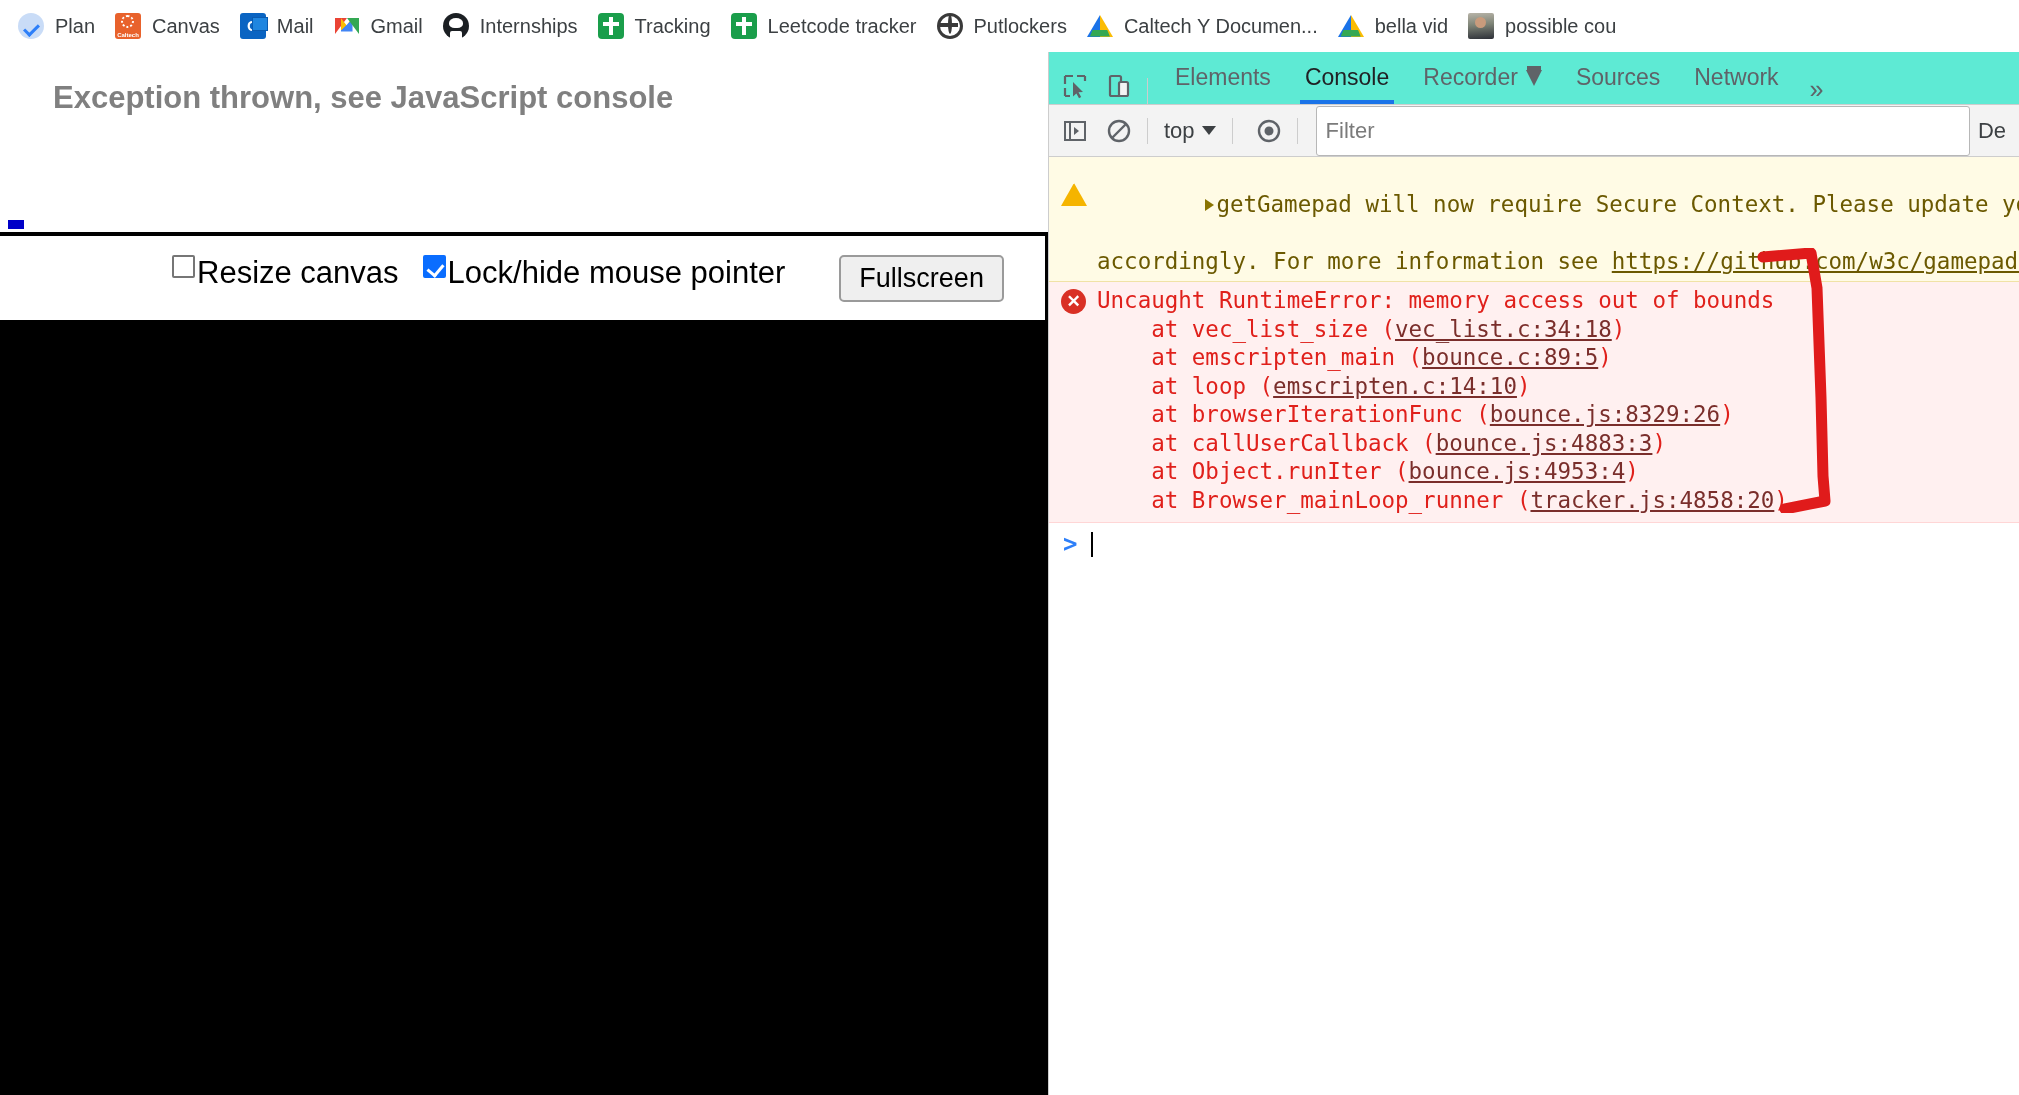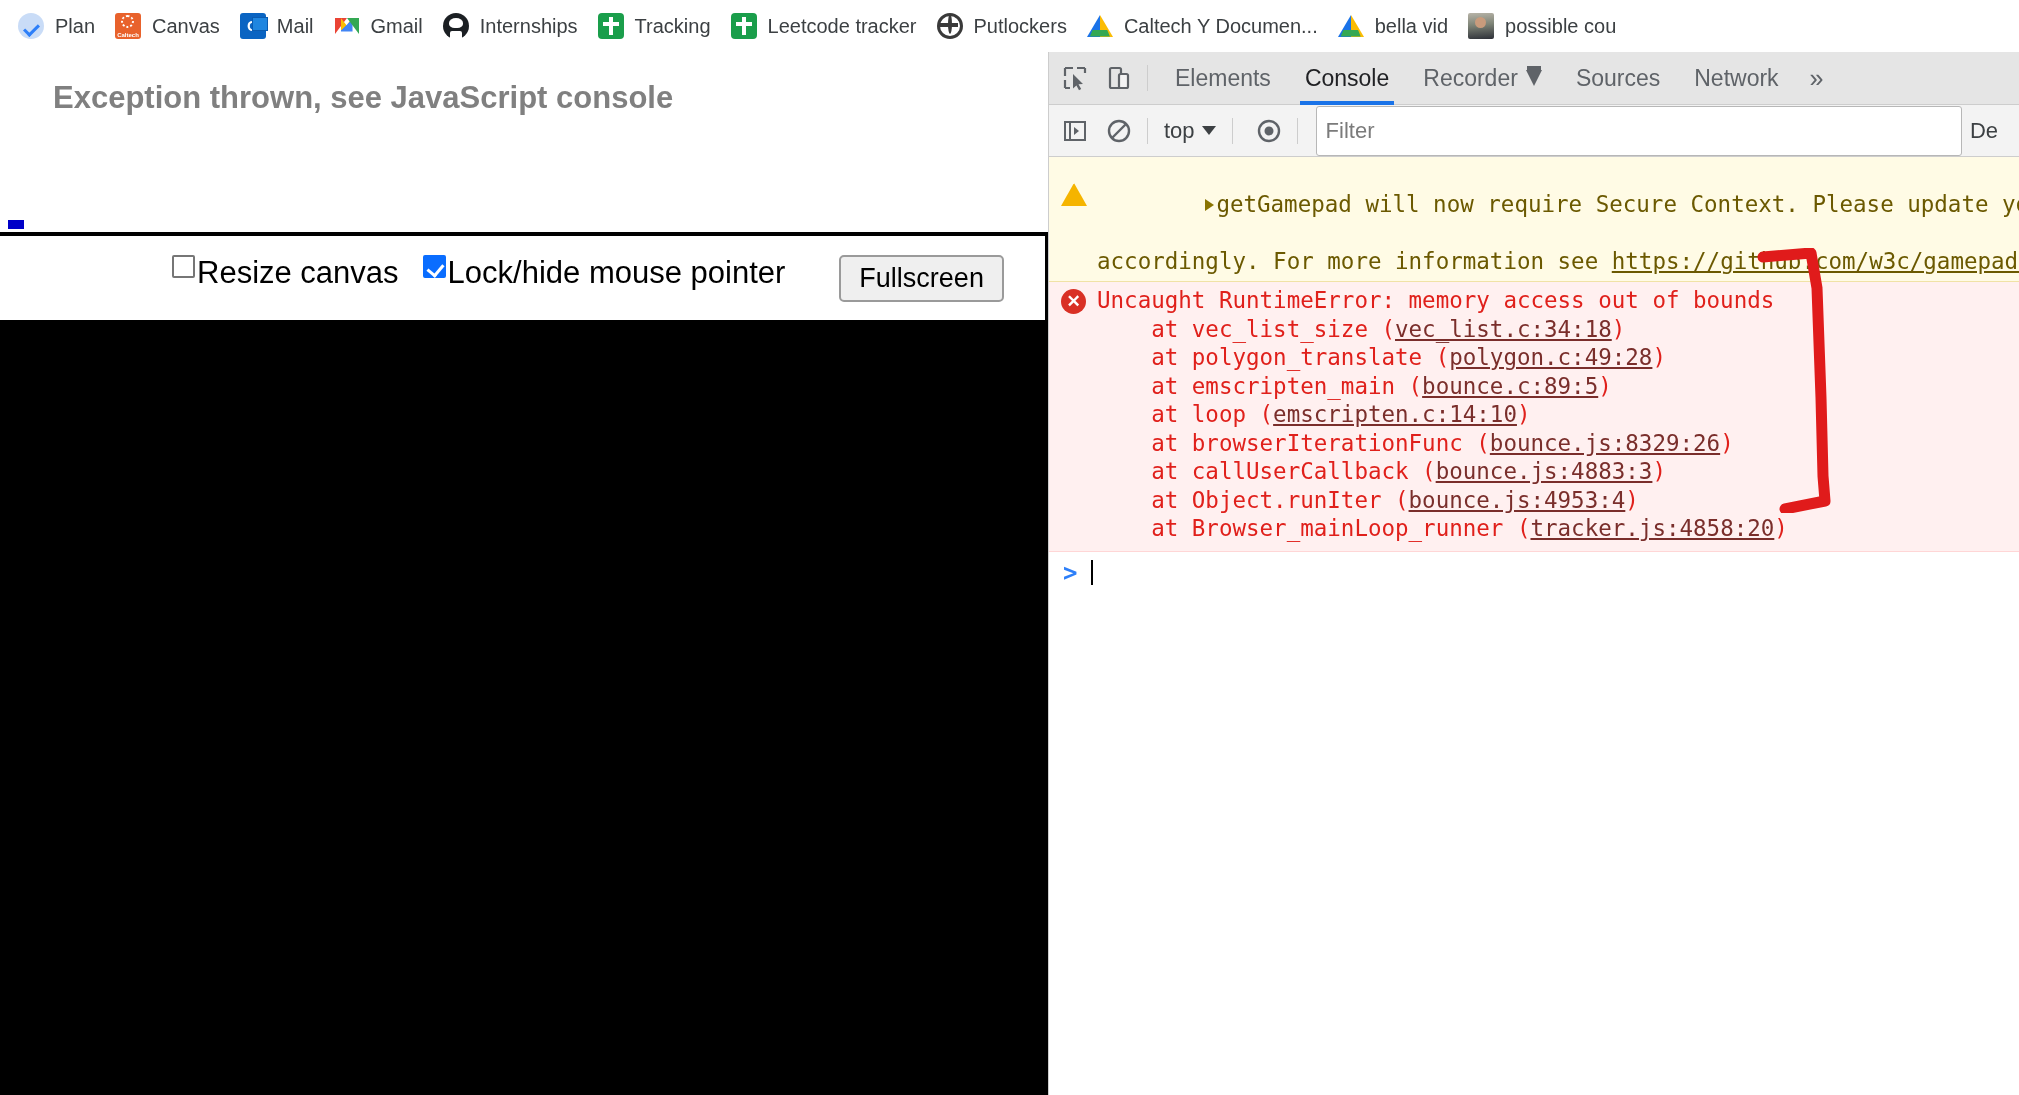--- a/index.html
+++ b/index.html
@@ -226,23 +226,23 @@
   #devtools {
     position: absolute; left: 1048px; top: 52px;
     width: 971px; height: 1043px;
     background: #ffffff;
     border-left: 1px solid #cdcdcd;
     overflow: hidden;
   }
   #dt-tabbar {
     position: absolute; left: 0; top: 0;
     width: 971px; height: 53px;
-    background: #e5e5e5;
+    background: #5eead4;
     border-bottom: 1px solid #cdcdcd;
-    display: flex; align-items: center;
+    display: flex; align-items: flex-end;
   }
   .dt-iconbtn {
     width: 36px; height: 36px;
     margin-left: 8px;
     display: flex; align-items: center; justify-content: center;
     border-radius: 3px;
     cursor: pointer;
     flex: 0 0 auto;
   }
   .dt-sep {
@@ -311,21 +311,21 @@
     background: #ffffff;
     font-family: "Liberation Sans", sans-serif;
     font-size: 22px;
     color: #5f6368;
     padding: 0 9px;
     min-width: 0;
   }
   #filter-input::placeholder { color: #7b7b7b; }
   #default-levels {
     font-size: 22px; color: #3c4043;
-    padding-right: 22px; white-space: nowrap;
+    padding-right: 14px; white-space: nowrap;
     flex: 0 0 auto; cursor: pointer;
   }
 
   
   #console-body {
     position: absolute; left: 0; top: 105px;
     width: 971px; height: 938px;
     background: #ffffff;
     overflow: hidden;
     font-family: "DejaVu Sans Mono", monospace;
@@ -591,21 +591,20 @@
     </div>
 
     <div class="msg-error">
       <span class="msg-icon">
           <span class="err-circ">✕</span>
         </span>
       <div class="msg-text err-text">Uncaught RuntimeError: memory access out of bounds</div>
 
       <div class="msg-text err-text"><span>    at vec_list_size (</span><span class="lnk-e">vec_list.c:34:18</span><span>)</span></div>
 
-      <div class="msg-text err-text"><span>    at polygon_translate (</span><span class="lnk-e">polygon.c:49:28</span><span>)</span></div>
 
       <div class="msg-text err-text"><span>    at emscripten_main (</span><span class="lnk-e">bounce.c:89:5</span><span>)</span></div>
 
       <div class="msg-text err-text"><span>    at loop (</span><span class="lnk-e">emscripten.c:14:10</span><span>)</span></div>
 
       <div class="msg-text err-text"><span>    at browserIterationFunc (</span><span class="lnk-e">bounce.js:8329:26</span><span>)</span></div>
 
       <div class="msg-text err-text"><span>    at callUserCallback (</span><span class="lnk-e">bounce.js:4883:3</span><span>)</span></div>
 
       <div class="msg-text err-text"><span>    at Object.runIter (</span><span class="lnk-e">bounce.js:4953:4</span><span>)</span></div>

